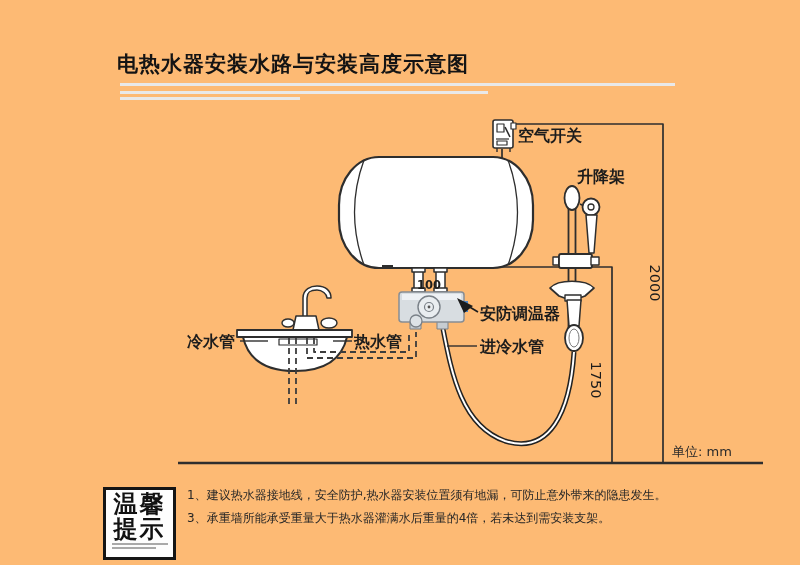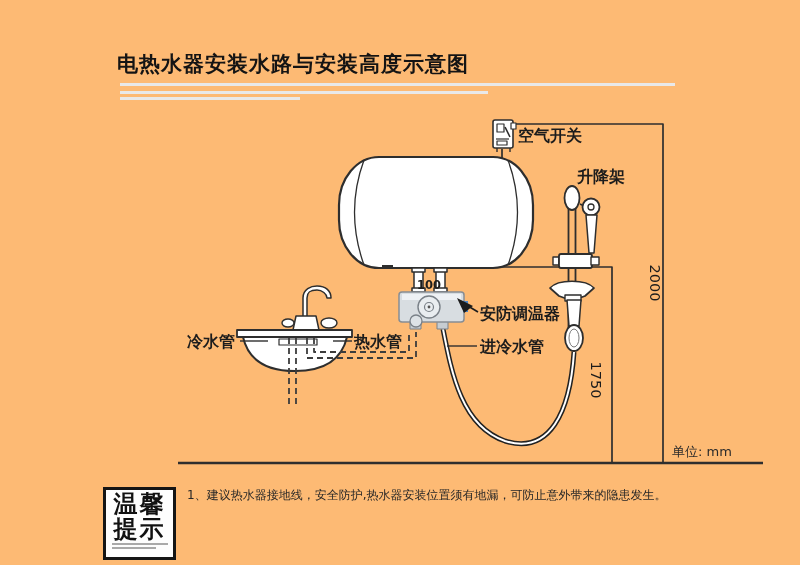--- a/index.html
+++ b/index.html
@@ -158,15 +158,16 @@
   </svg>
 
   <div class="badge">
     <div class="big">温馨</div>
     <div class="big">提示</div>
     <div class="mini"></div>
     <div class="mini m2"></div>
   </div>
   <div class="tips">
     <p>1、建议热水器接地线，安全防护,热水器安装位置须有地漏，可防止意外带来的隐患发生。</p>
+    <p>3、承重墙所能承受重量大于热水器灌满水后重量的4倍，若未达到需安装支架。</p>
   </div>
 
 </div>
 
 </body></html>

